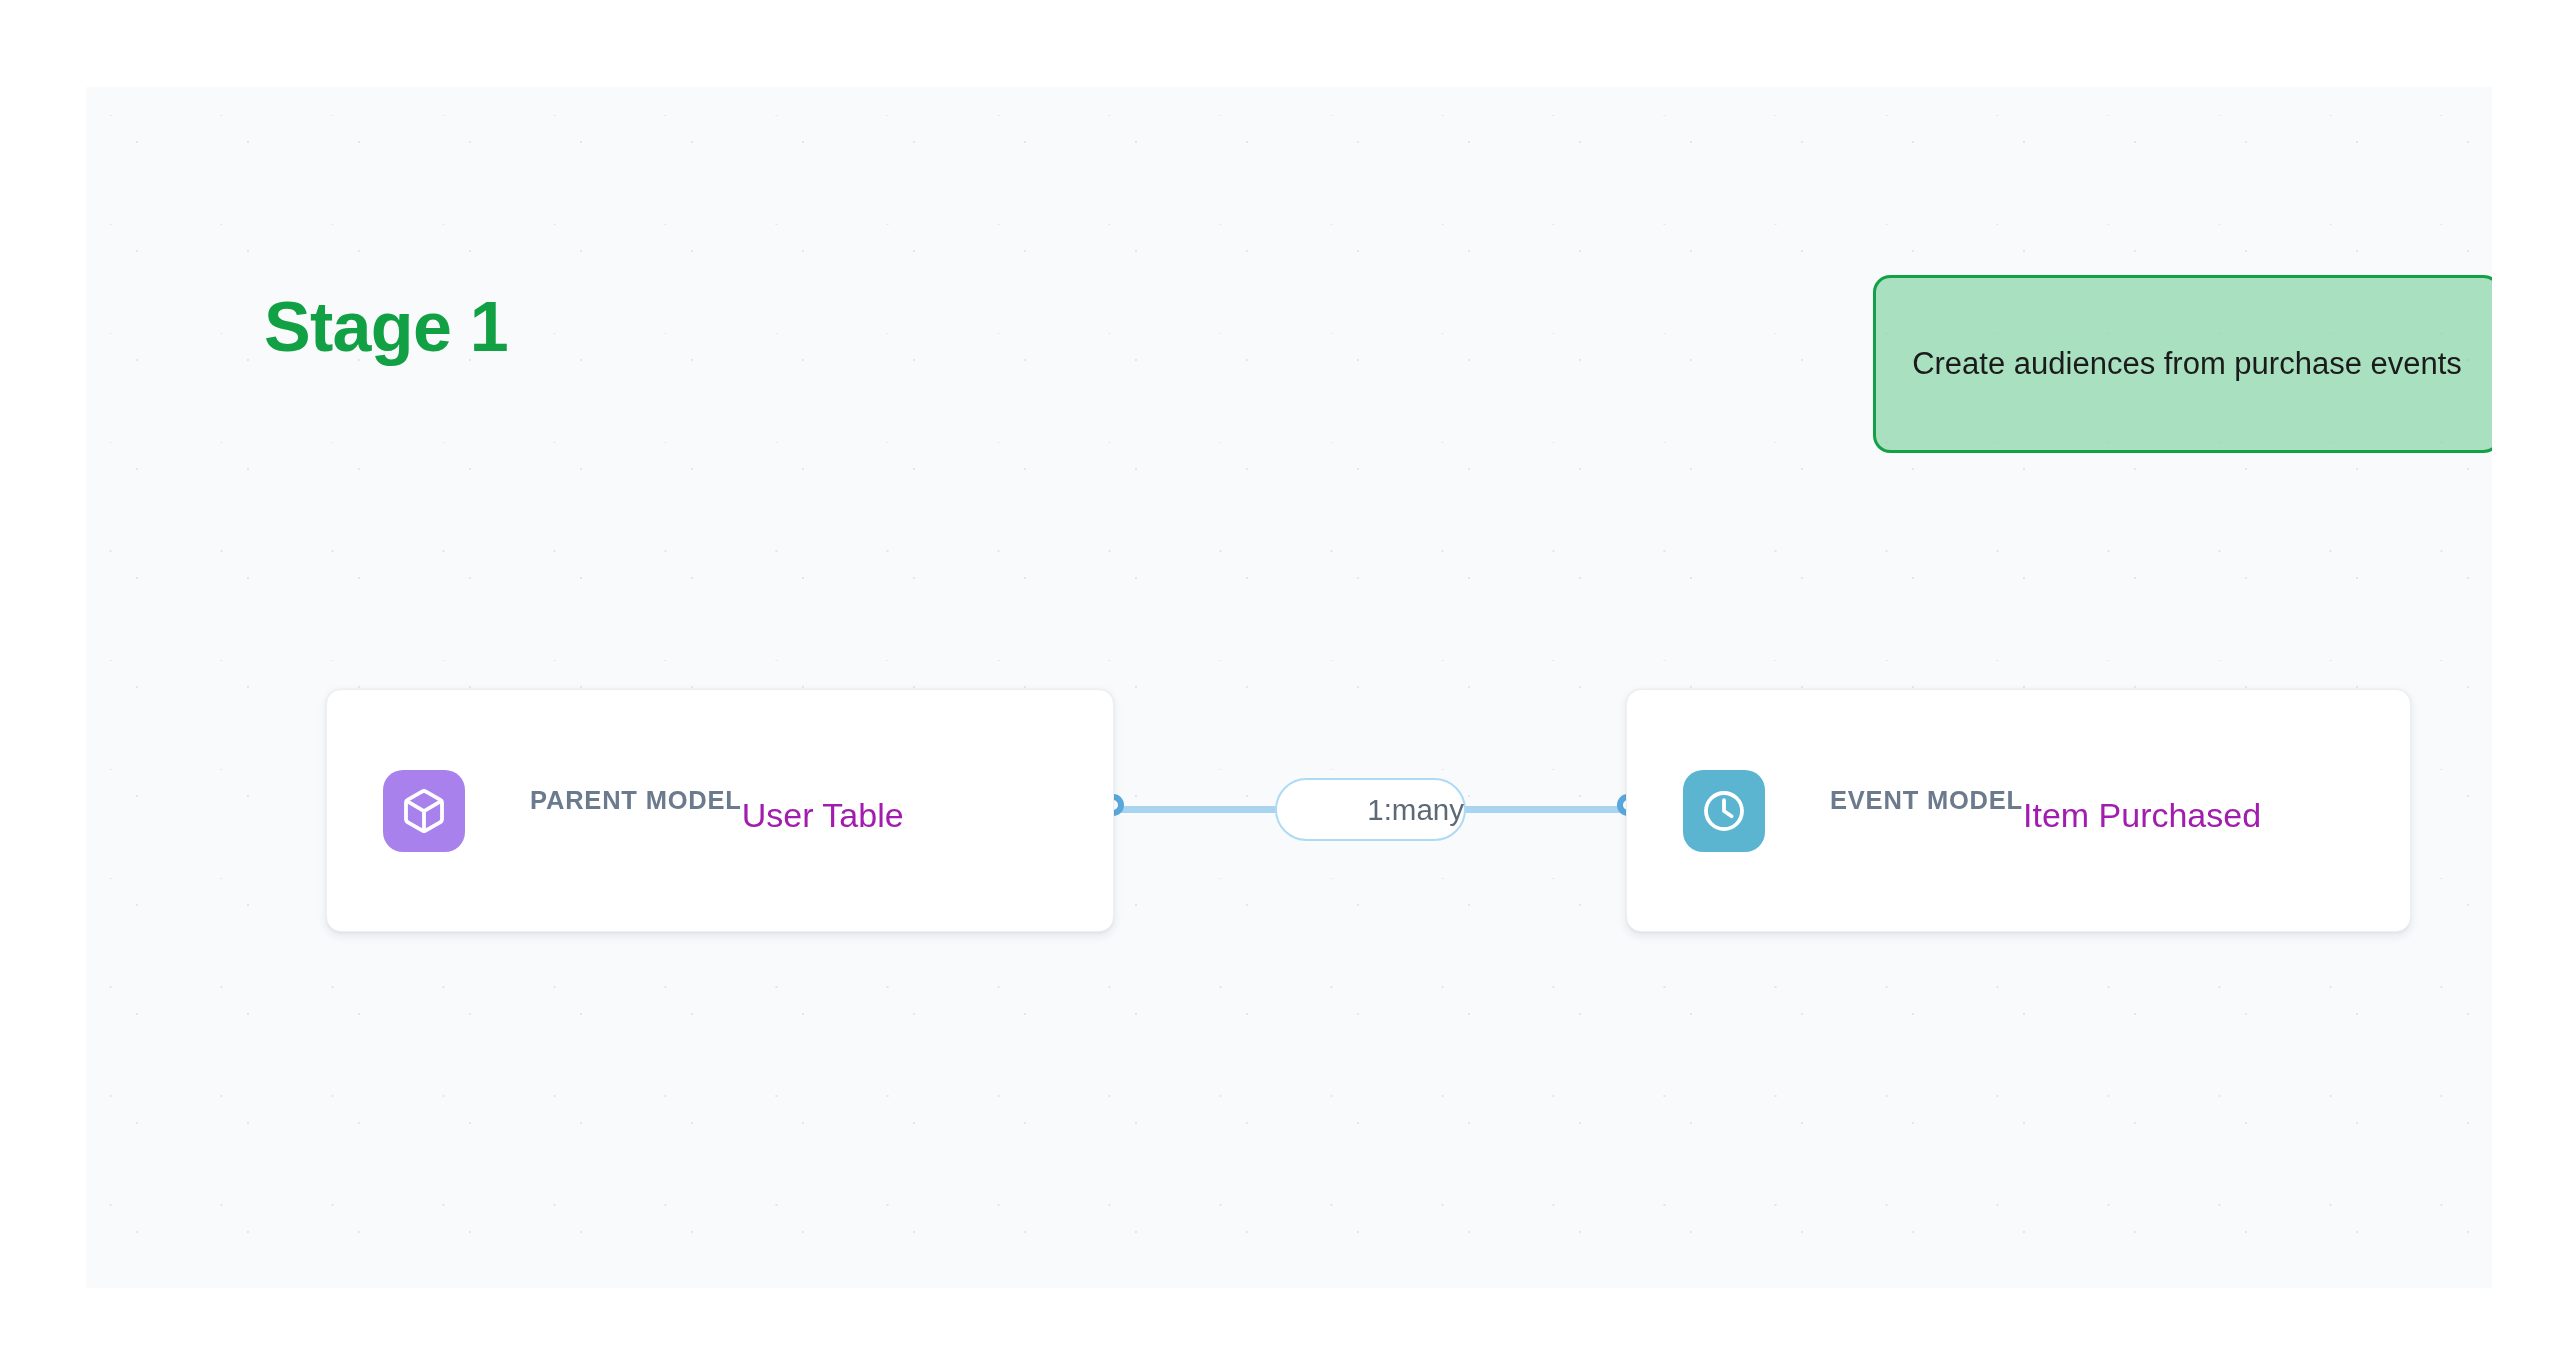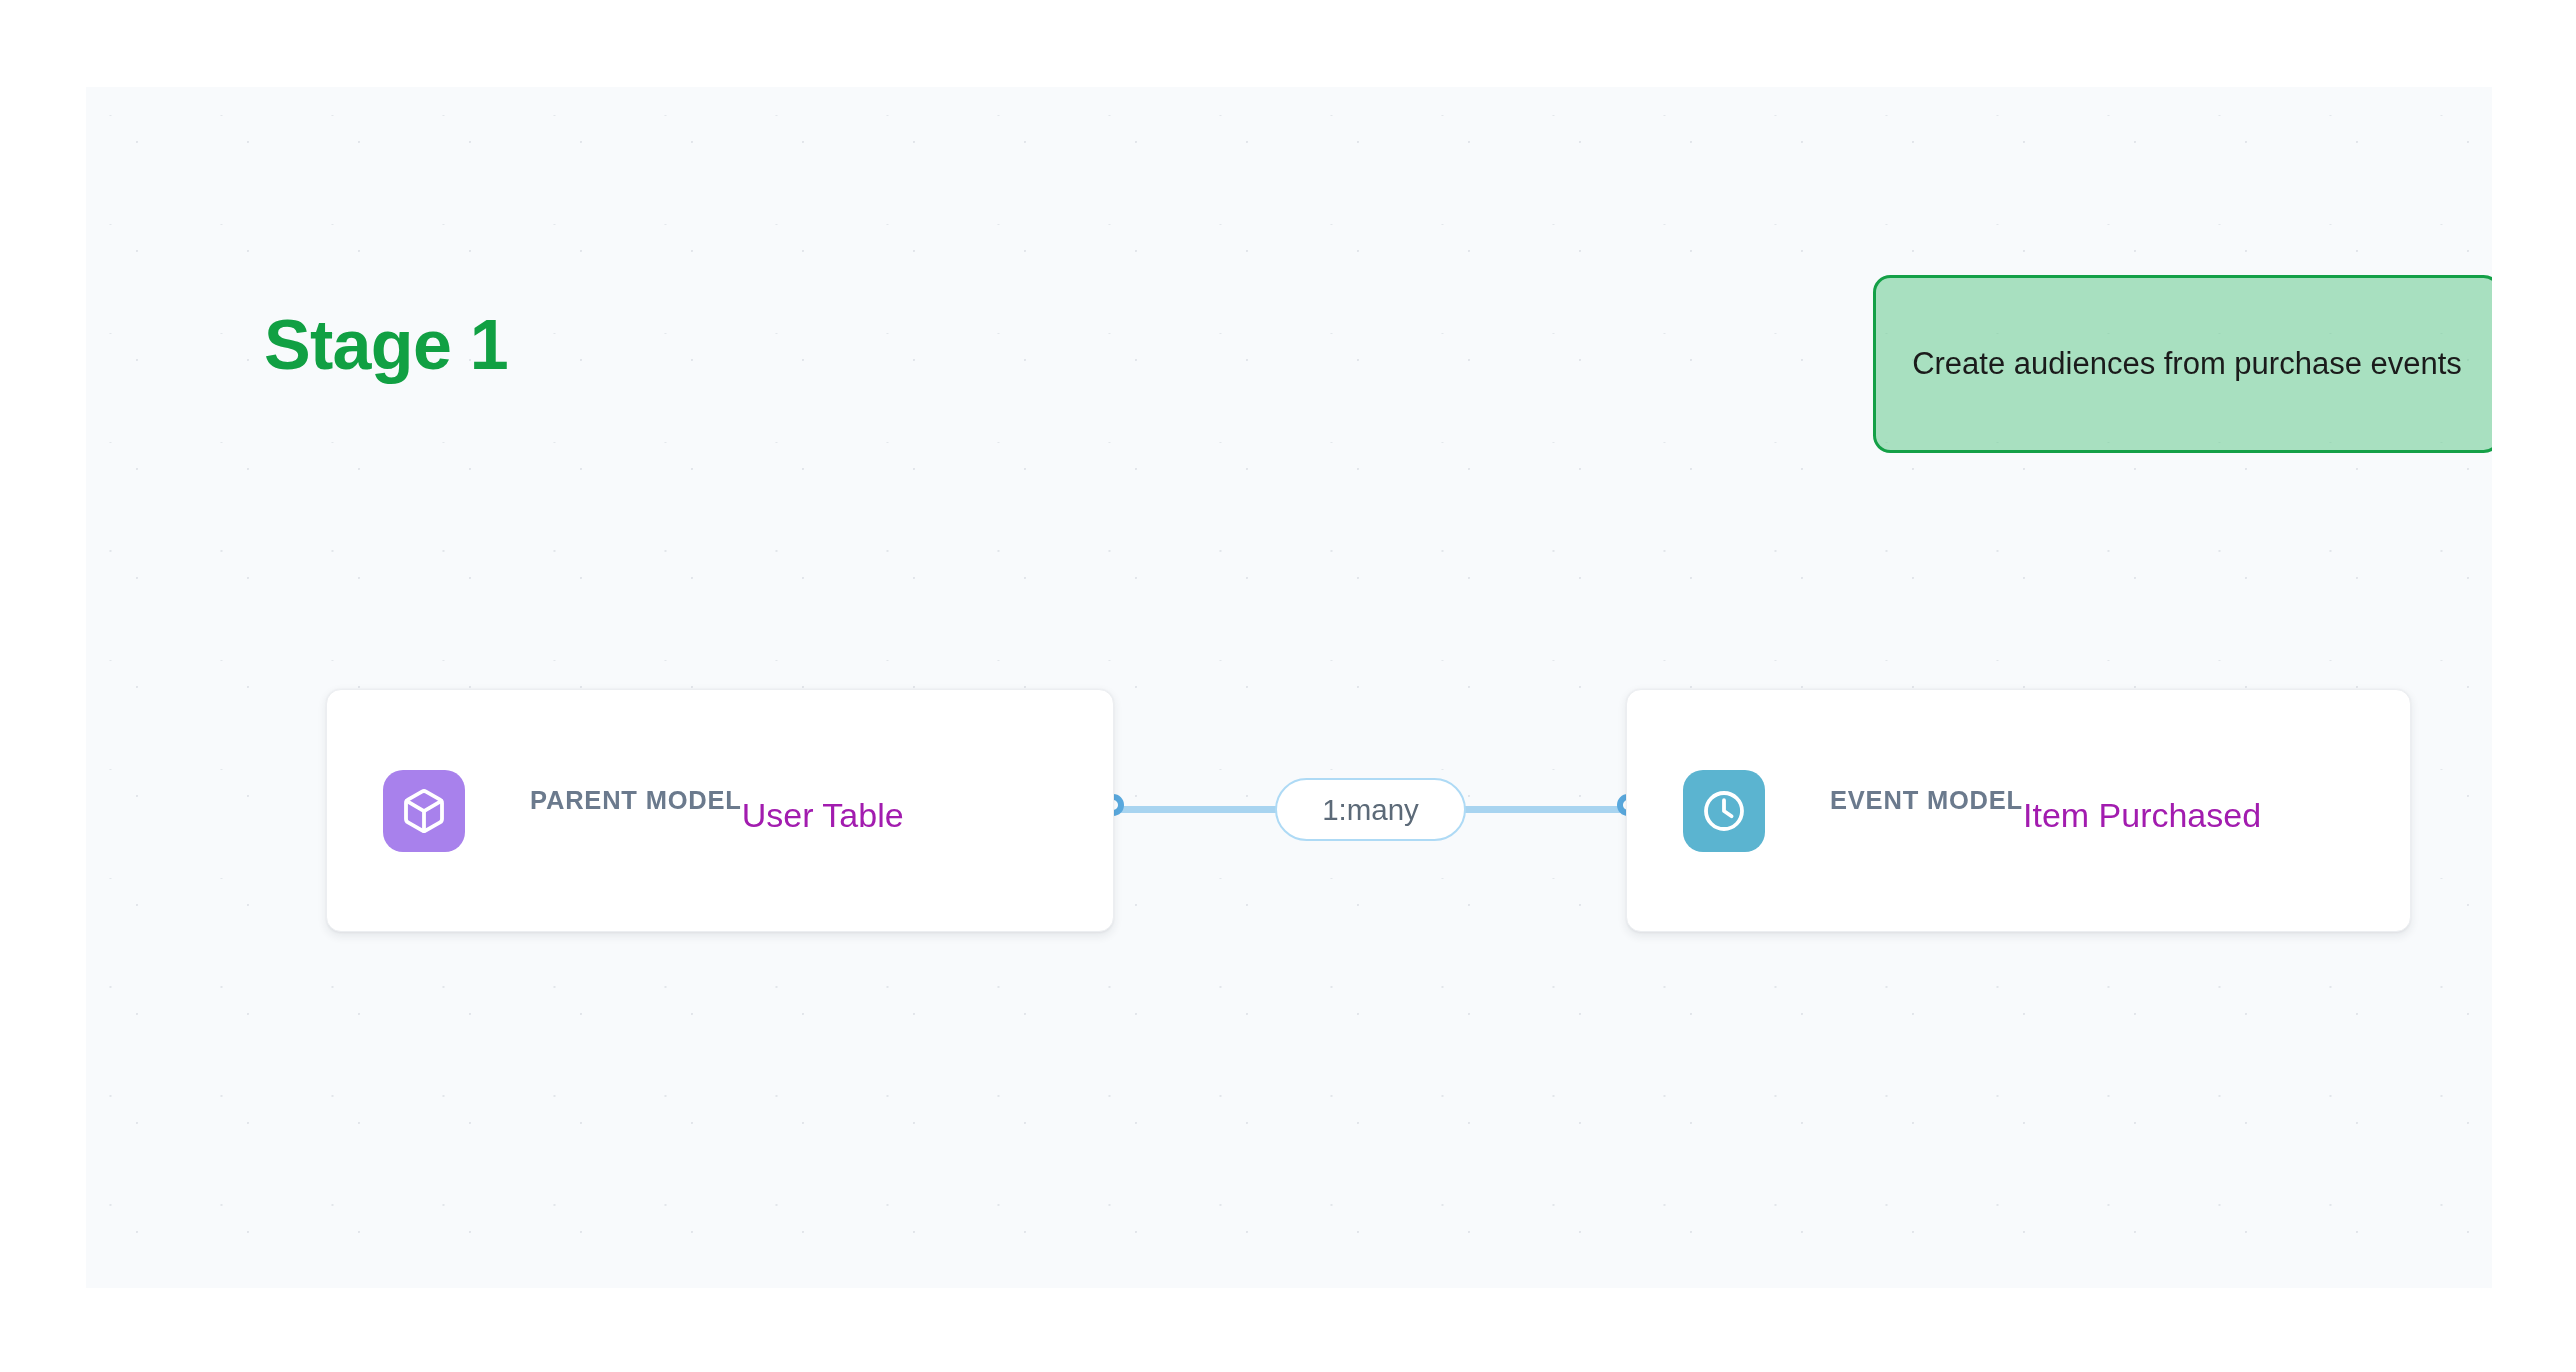--- a/index.html
+++ b/index.html
@@ -29,21 +29,21 @@
       radial-gradient(circle at 0.7px 0.7px, #e2e5ea 1.1px, transparent 1.3px);
     background-size: 111px 109px, 111px 109px;
     background-position: 23.5px 27px, 50px 54px;
     overflow: hidden;
   }
 
   
   #stage-title {
     position: absolute;
     left: 178px;
-    top: 218px;
+    top: 200px;
     font-size: 70px;
     font-weight: bold;
     letter-spacing: -0.7px;
     color: #11a043;
     line-height: 1.15;
     white-space: nowrap;
   }
 
   
   #callout {
@@ -97,21 +97,21 @@
     left: 1189px;
     top: 691px;
     width: 191px;
     height: 63px;
     box-sizing: border-box;
     background: #ffffff;
     border: 2.7px solid #aedaf5;
     border-radius: 32px;
     display: flex;
     align-items: center;
-    justify-content: center;
+    justify-content: flex-end;
   }
   #edge-label-text {
     font-size: 29.5px;
     color: #5c6a78;
     letter-spacing: 0px;
   }
 
   
   .node-card {
     position: absolute;

